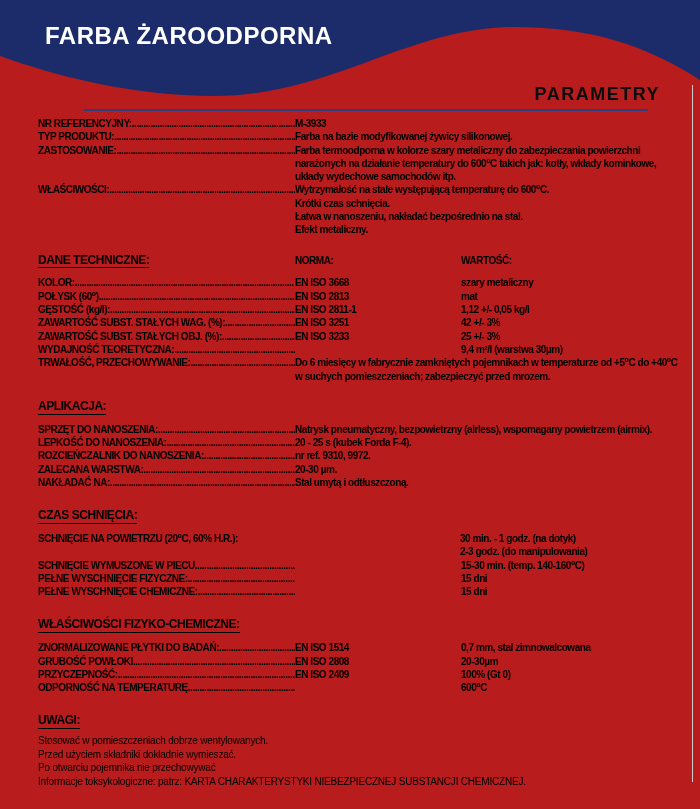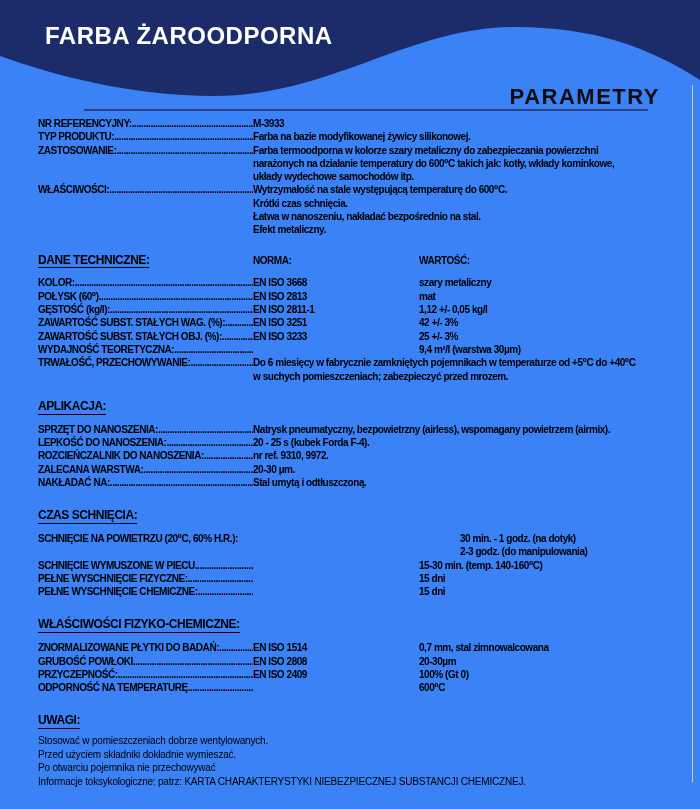--- a/index.html
+++ b/index.html
@@ -1,34 +1,34 @@
 <!DOCTYPE html>
 <html><head>
 <meta charset="utf-8">
 <style>
   html,body{margin:0;padding:0;background:#ffffff;}
-  #page{position:relative;width:700px;height:809px;background:#3b82f6;overflow:hidden;
+  #page{position:relative;width:700px;height:809px;background:#b91c1c;overflow:hidden;
         font-family:"Liberation Sans","DejaVu Sans",sans-serif;color:#000;}
 
   
   #header-wave{position:absolute;top:0;left:0;display:block;}
   #doc-title{position:absolute;top:22px;left:45px;font-size:24px;font-weight:bold;
              color:#ffffff;letter-spacing:0.5px;white-space:nowrap;}
-  #parametry-label{position:absolute;top:84px;right:40px;font-size:22px;font-weight:bold;
+  #parametry-label{position:absolute;top:84px;right:40px;font-size:18px;font-weight:bold;
                    color:#0d0d0d;letter-spacing:1.5px;white-space:nowrap;}
   #header-rule{position:absolute;top:109px;left:84px;width:564px;height:2px;background:#2c3e7e;}
   #right-edge-line{position:absolute;top:85px;left:692px;width:1px;height:697px;background:#cbcbcb;}
 
   
   #content{position:absolute;top:114px;left:38px;width:628px;font-size:10px;font-weight:bold;
            letter-spacing:-0.45px;line-height:13.3px;}
 
   .row{display:flex;align-items:baseline;}
   .row.top{align-items:flex-start;}
-  .c1{width:215px;flex:none;display:flex;align-items:flex-start;overflow:hidden;}
+  .c1{width:257px;flex:none;display:flex;align-items:flex-start;overflow:hidden;}
   .c1w{width:422px;flex:none;display:flex;align-items:baseline;overflow:hidden;}
   .c2{width:166px;flex:none;white-space:nowrap;}
   .cv{flex:1 1 auto;white-space:nowrap;min-width:0;overflow:visible;}
   .lbl{white-space:nowrap;flex:none;}
   .dots{flex:1 1 auto;overflow:hidden;white-space:nowrap;}
   .dots::after{content:"..............................................................................................";}
 
   .section{margin-top:17px;}
   #sec-ident{margin-top:3px;}
   .heading{display:inline-block;border-bottom:1.3px solid #000;padding-bottom:0.5px;

